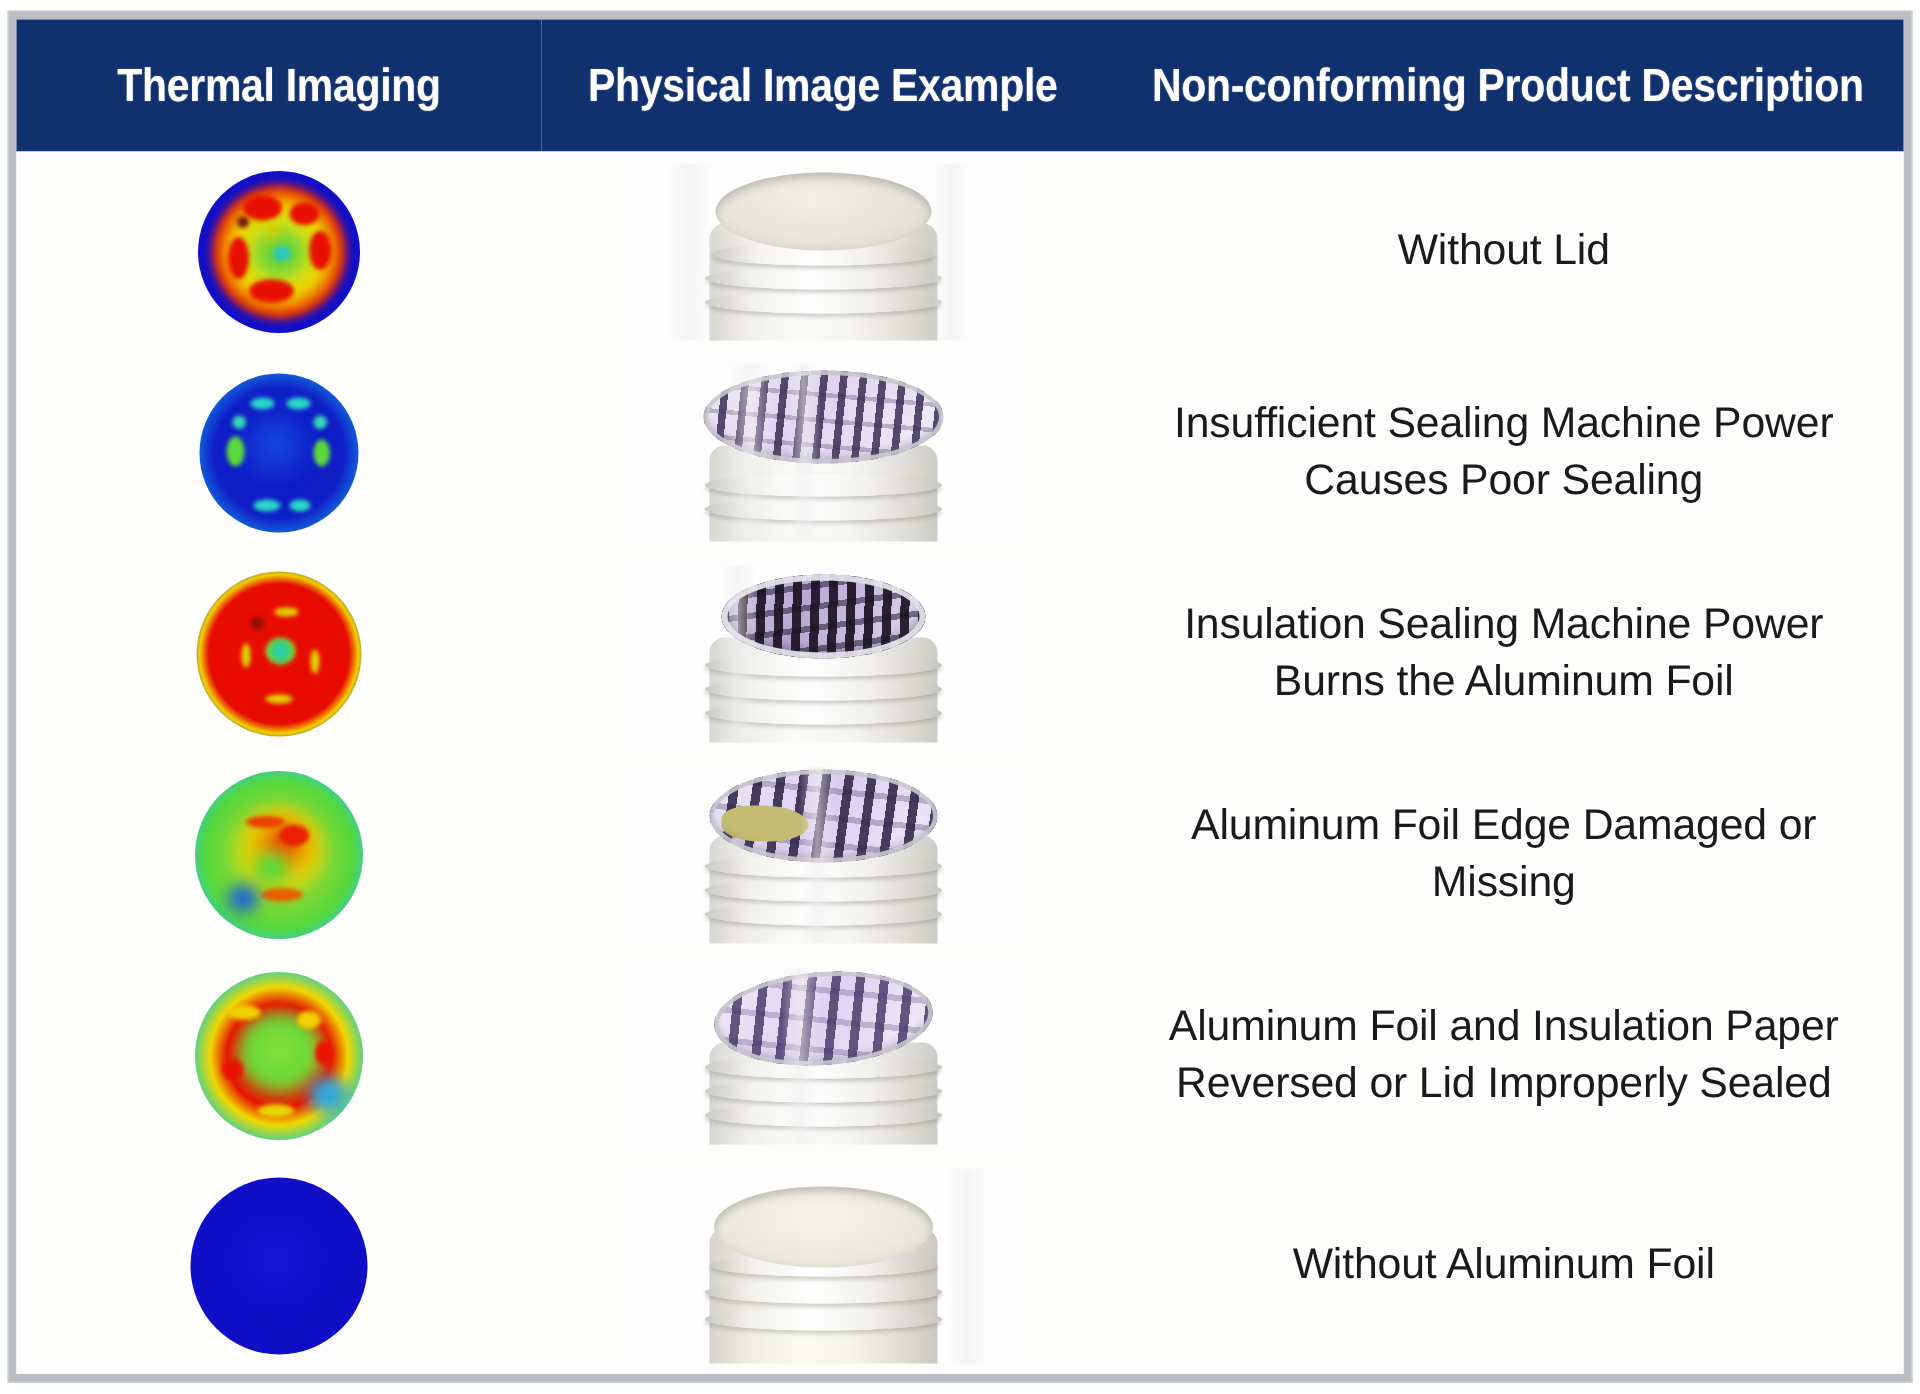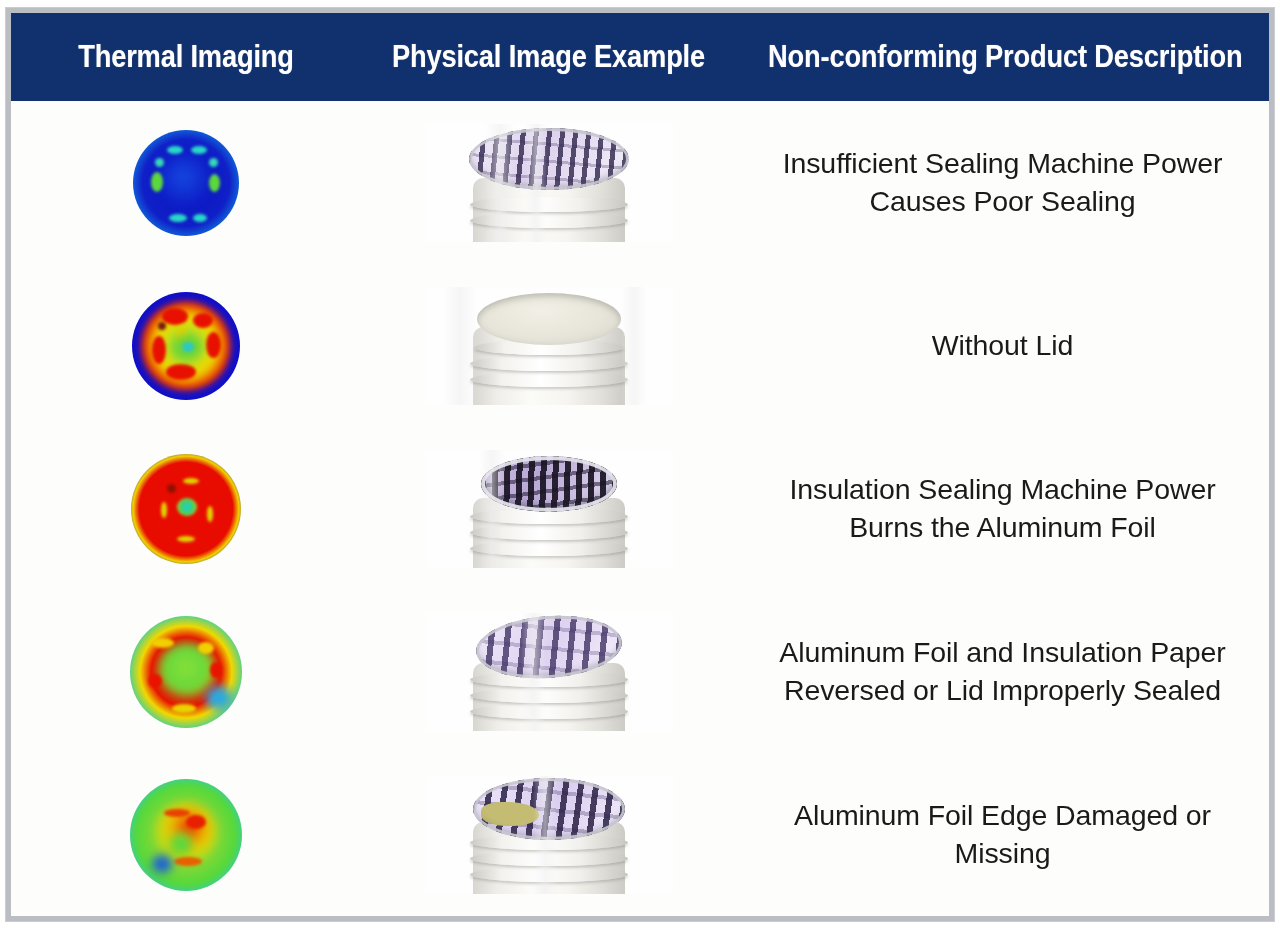--- a/index.html
+++ b/index.html
@@ -213,63 +213,20 @@
         </th>
       </tr>
     </thead>
 
     <tbody>
 
       <tr>
         <td>
           <div class="cell-inner">
             <div class="thermal-wrap">
-              <div class="thermal-disc" style="width:106px;height:106px;background:radial-gradient(circle at 50% 50%, #0c12be 0%, #1020c8 58%, #1060d8 72%, #1fd8c4 92%, #2ee0b0 100%);">
-                <div class="t-blob soft" style="left:24px;top:24px;width:58px;height:58px;background:radial-gradient(circle at 45% 40%, #1548e0 0%, #0e1ec8 60%, #0a10b4 100%);"></div>
-                <div class="t-blob sharp" style="left:18px;top:42px;width:12px;height:20px;background:#5cd83c;"></div>
-                <div class="t-blob sharp" style="left:76px;top:44px;width:11px;height:18px;background:#5cd83c;"></div>
-                <div class="t-blob sharp" style="left:34px;top:16px;width:16px;height:8px;background:#28d8c8;"></div>
-                <div class="t-blob sharp" style="left:58px;top:16px;width:16px;height:8px;background:#28d8c8;"></div>
-                <div class="t-blob sharp" style="left:36px;top:84px;width:18px;height:8px;background:#28d8c8;"></div>
-                <div class="t-blob sharp" style="left:60px;top:84px;width:14px;height:8px;background:#28d8c8;"></div>
-                <div class="t-blob sharp" style="left:22px;top:28px;width:9px;height:9px;background:#35d8b8;"></div>
-                <div class="t-blob sharp" style="left:76px;top:28px;width:9px;height:9px;background:#35d8b8;"></div>
-              </div>
-            </div>
-          </div>
-        </td>
-        <td>
-          <div class="cell-inner">
-            <div class="photo-wrap">
-              <div class="bottle-body" style="height:70px;"></div>
-              <div class="thread" style="bottom:14px;"></div>
-              <div class="thread" style="bottom:30px;"></div>
-              <div class="foil" style="top:4px;width:160px;height:62px;background:#e6def2;">
-                <div class="foil-print" style="background:
-                   repeating-linear-gradient(96deg, rgba(40,30,70,0.82) 0 5px, rgba(255,255,255,0) 5px 13px),
-                   repeating-linear-gradient(5deg, rgba(60,45,95,0.30) 0 3px, rgba(255,255,255,0) 3px 17px),
-                   linear-gradient(120deg,#efe9f8 0%,#ded2ee 45%,#f4f0fa 100%);"></div>
-                <div class="foil-rim"></div>
-              </div>
-              <div class="gloss-band" style="left:60px;width:30px;"></div>
-              <div class="gloss-band" style="left:100px;width:22px;"></div>
-            </div>
-          </div>
-        </td>
-        <td>
-          <div class="cell-inner">
-            <div class="desc-text">Insufficient Sealing Machine Power Causes Poor Sealing</div>
-          </div>
-        </td>
-      </tr>
-
-      <tr>
-        <td>
-          <div class="cell-inner">
-            <div class="thermal-wrap">
               <div class="thermal-disc" style="width:108px;height:108px;background:#1010c8;">
                 <div class="t-blob" style="left:9px;top:9px;width:90px;height:90px;background:radial-gradient(circle at 50% 50%, #7ad83a 0%, #cfe016 30%, #f0d400 48%, #e81000 70%, #1414c8 100%);"></div>
                 <div class="t-blob sharp" style="left:30px;top:16px;width:26px;height:17px;background:#e81000;"></div>
                 <div class="t-blob sharp" style="left:61px;top:21px;width:20px;height:15px;background:#e81000;"></div>
                 <div class="t-blob sharp" style="left:20px;top:44px;width:14px;height:28px;background:#e81000;"></div>
                 <div class="t-blob sharp" style="left:74px;top:40px;width:15px;height:26px;background:#e81000;"></div>
                 <div class="t-blob sharp" style="left:34px;top:72px;width:30px;height:16px;background:#e81000;"></div>
                 <div class="t-blob sharp" style="left:44px;top:34px;width:12px;height:24px;background:#e6d200;"></div>
                 <div class="t-blob soft" style="left:40px;top:42px;width:30px;height:26px;background:#68d43c;"></div>
                 <div class="t-blob sharp" style="left:50px;top:50px;width:12px;height:10px;background:#2ec8c0;"></div>
@@ -295,20 +252,63 @@
           <div class="cell-inner">
             <div class="desc-text">Without Lid</div>
           </div>
         </td>
       </tr>
 
       <tr>
         <td>
           <div class="cell-inner">
             <div class="thermal-wrap">
+              <div class="thermal-disc" style="width:106px;height:106px;background:radial-gradient(circle at 50% 50%, #0c12be 0%, #1020c8 58%, #1060d8 72%, #1fd8c4 92%, #2ee0b0 100%);">
+                <div class="t-blob soft" style="left:24px;top:24px;width:58px;height:58px;background:radial-gradient(circle at 45% 40%, #1548e0 0%, #0e1ec8 60%, #0a10b4 100%);"></div>
+                <div class="t-blob sharp" style="left:18px;top:42px;width:12px;height:20px;background:#5cd83c;"></div>
+                <div class="t-blob sharp" style="left:76px;top:44px;width:11px;height:18px;background:#5cd83c;"></div>
+                <div class="t-blob sharp" style="left:34px;top:16px;width:16px;height:8px;background:#28d8c8;"></div>
+                <div class="t-blob sharp" style="left:58px;top:16px;width:16px;height:8px;background:#28d8c8;"></div>
+                <div class="t-blob sharp" style="left:36px;top:84px;width:18px;height:8px;background:#28d8c8;"></div>
+                <div class="t-blob sharp" style="left:60px;top:84px;width:14px;height:8px;background:#28d8c8;"></div>
+                <div class="t-blob sharp" style="left:22px;top:28px;width:9px;height:9px;background:#35d8b8;"></div>
+                <div class="t-blob sharp" style="left:76px;top:28px;width:9px;height:9px;background:#35d8b8;"></div>
+              </div>
+            </div>
+          </div>
+        </td>
+        <td>
+          <div class="cell-inner">
+            <div class="photo-wrap">
+              <div class="bottle-body" style="height:70px;"></div>
+              <div class="thread" style="bottom:14px;"></div>
+              <div class="thread" style="bottom:30px;"></div>
+              <div class="foil" style="top:4px;width:160px;height:62px;background:#e6def2;">
+                <div class="foil-print" style="background:
+                   repeating-linear-gradient(96deg, rgba(40,30,70,0.82) 0 5px, rgba(255,255,255,0) 5px 13px),
+                   repeating-linear-gradient(5deg, rgba(60,45,95,0.30) 0 3px, rgba(255,255,255,0) 3px 17px),
+                   linear-gradient(120deg,#efe9f8 0%,#ded2ee 45%,#f4f0fa 100%);"></div>
+                <div class="foil-rim"></div>
+              </div>
+              <div class="gloss-band" style="left:60px;width:30px;"></div>
+              <div class="gloss-band" style="left:100px;width:22px;"></div>
+            </div>
+          </div>
+        </td>
+        <td>
+          <div class="cell-inner">
+            <div class="desc-text">Insufficient Sealing Machine Power Causes Poor Sealing</div>
+          </div>
+        </td>
+      </tr>
+
+      <tr>
+        <td>
+          <div class="cell-inner">
+            <div class="thermal-wrap">
               <div class="thermal-disc" style="width:110px;height:110px;background:radial-gradient(circle at 50% 50%, #e80c00 0%, #e80c00 60%, #f0d000 68%, #1414c8 80%, #4cd830 94%, #8ae028 100%);">
                 <div class="t-blob soft" style="left:14px;top:14px;width:82px;height:82px;background:radial-gradient(circle at 50% 50%, #e80c00 0%, #e80c00 72%, #f4d800 86%, #1414c8 100%);"></div>
                 <div class="t-blob sharp" style="left:46px;top:44px;width:20px;height:18px;background:radial-gradient(circle, #1fd0d8 0%, #3ad06c 45%, #a8d820 75%, #e80c00 100%);"></div>
                 <div class="t-blob sharp" style="left:52px;top:24px;width:16px;height:6px;background:#e0d400;"></div>
                 <div class="t-blob sharp" style="left:30px;top:48px;width:6px;height:16px;background:#e0d400;"></div>
                 <div class="t-blob sharp" style="left:76px;top:52px;width:6px;height:16px;background:#e0d400;"></div>
                 <div class="t-blob sharp" style="left:46px;top:82px;width:18px;height:6px;background:#e0d400;"></div>
                 <div class="t-blob sharp" style="left:36px;top:30px;width:9px;height:9px;background:#901000;"></div>
               </div>
             </div>
@@ -328,61 +328,20 @@
                    linear-gradient(115deg,#cbbce2 0%,#b7a6d4 40%,#e3dbf0 100%);"></div>
                 <div class="foil-rim" style="box-shadow: inset 0 0 0 4px rgba(225,225,232,0.95), inset 0 -5px 8px rgba(40,35,55,0.5);"></div>
               </div>
               <div class="gloss-band" style="left:54px;width:26px;"></div>
             </div>
           </div>
         </td>
         <td>
           <div class="cell-inner">
             <div class="desc-text">Insulation Sealing Machine Power Burns the Aluminum Foil</div>
-          </div>
-        </td>
-      </tr>
-
-      <tr>
-        <td>
-          <div class="cell-inner">
-            <div class="thermal-wrap">
-              <div class="thermal-disc" style="width:112px;height:112px;background:radial-gradient(circle at 50% 50%, #6cd83c 0%, #e81400 44%, #f0d800 58%, #3ad0a0 74%, #1ec0e0 88%, #1428d2 100%);">
-                <div class="t-blob soft" style="left:30px;top:28px;width:54px;height:50px;background:radial-gradient(circle at 48% 48%, #8ce038 0%, #63d83c 55%, #cfe014 80%, #e81400 100%);"></div>
-                <div class="t-blob sharp" style="left:22px;top:22px;width:22px;height:10px;background:#f0d000;"></div>
-                <div class="t-blob sharp" style="left:68px;top:26px;width:16px;height:12px;background:#f0d000;"></div>
-                <div class="t-blob sharp" style="left:18px;top:58px;width:14px;height:14px;background:#e81400;"></div>
-                <div class="t-blob sharp" style="left:80px;top:46px;width:12px;height:16px;background:#e81400;"></div>
-                <div class="t-blob sharp" style="left:42px;top:88px;width:24px;height:9px;background:#e8d400;"></div>
-                <div class="t-blob soft" style="left:76px;top:70px;width:26px;height:24px;background:#2aa8e0;"></div>
-              </div>
-            </div>
-          </div>
-        </td>
-        <td>
-          <div class="cell-inner">
-            <div class="photo-wrap">
-              <div class="bottle-body" style="height:74px;"></div>
-              <div class="thread" style="bottom:12px;"></div>
-              <div class="thread" style="bottom:28px;"></div>
-              <div class="thread" style="bottom:44px;"></div>
-              <div class="foil" style="top:3px;width:146px;height:62px;background:#e4dbf4;transform:translateX(-50%) rotate(-4deg);">
-                <div class="foil-print" style="background:
-                   repeating-linear-gradient(100deg, rgba(55,42,92,0.80) 0 6px, rgba(255,255,255,0) 6px 16px),
-                   repeating-linear-gradient(10deg, rgba(70,55,110,0.28) 0 4px, rgba(255,255,255,0) 4px 20px),
-                   linear-gradient(125deg,#f0ebfa 0%,#ddd2f0 50%,#f6f2fc 100%);"></div>
-                <div class="foil-rim"></div>
-              </div>
-              <div class="gloss-band" style="left:96px;width:26px;"></div>
-            </div>
-          </div>
-        </td>
-        <td>
-          <div class="cell-inner">
-            <div class="desc-text">Aluminum Foil and Insulation Paper Reversed or Lid Improperly Sealed</div>
           </div>
         </td>
       </tr>
 
       <tr>
         <td>
           <div class="cell-inner">
             <div class="thermal-wrap">
               <div class="thermal-disc" style="width:112px;height:112px;background:radial-gradient(circle at 50% 50%, #e6dc00 0%, #8ad834 36%, #56d83c 62%, #2ec8c8 80%, #1428d2 96%, #1020c0 100%);">
                 <div class="t-blob soft" style="left:26px;top:24px;width:60px;height:58px;background:radial-gradient(circle at 55% 42%, #e82800 0%, #eec000 38%, #c6dc14 62%, #5cd83c 100%);"></div>
@@ -414,16 +373,85 @@
             </div>
           </div>
         </td>
         <td>
           <div class="cell-inner">
             <div class="desc-text">Aluminum Foil Edge Damaged or Missing</div>
           </div>
         </td>
       </tr>
 
+      <tr>
+        <td>
+          <div class="cell-inner">
+            <div class="thermal-wrap">
+              <div class="thermal-disc" style="width:112px;height:112px;background:radial-gradient(circle at 50% 50%, #6cd83c 0%, #e81400 44%, #f0d800 58%, #3ad0a0 74%, #1ec0e0 88%, #1428d2 100%);">
+                <div class="t-blob soft" style="left:30px;top:28px;width:54px;height:50px;background:radial-gradient(circle at 48% 48%, #8ce038 0%, #63d83c 55%, #cfe014 80%, #e81400 100%);"></div>
+                <div class="t-blob sharp" style="left:22px;top:22px;width:22px;height:10px;background:#f0d000;"></div>
+                <div class="t-blob sharp" style="left:68px;top:26px;width:16px;height:12px;background:#f0d000;"></div>
+                <div class="t-blob sharp" style="left:18px;top:58px;width:14px;height:14px;background:#e81400;"></div>
+                <div class="t-blob sharp" style="left:80px;top:46px;width:12px;height:16px;background:#e81400;"></div>
+                <div class="t-blob sharp" style="left:42px;top:88px;width:24px;height:9px;background:#e8d400;"></div>
+                <div class="t-blob soft" style="left:76px;top:70px;width:26px;height:24px;background:#2aa8e0;"></div>
+              </div>
+            </div>
+          </div>
+        </td>
+        <td>
+          <div class="cell-inner">
+            <div class="photo-wrap">
+              <div class="bottle-body" style="height:74px;"></div>
+              <div class="thread" style="bottom:12px;"></div>
+              <div class="thread" style="bottom:28px;"></div>
+              <div class="thread" style="bottom:44px;"></div>
+              <div class="foil" style="top:3px;width:146px;height:62px;background:#e4dbf4;transform:translateX(-50%) rotate(-4deg);">
+                <div class="foil-print" style="background:
+                   repeating-linear-gradient(100deg, rgba(55,42,92,0.80) 0 6px, rgba(255,255,255,0) 6px 16px),
+                   repeating-linear-gradient(10deg, rgba(70,55,110,0.28) 0 4px, rgba(255,255,255,0) 4px 20px),
+                   linear-gradient(125deg,#f0ebfa 0%,#ddd2f0 50%,#f6f2fc 100%);"></div>
+                <div class="foil-rim"></div>
+              </div>
+              <div class="gloss-band" style="left:96px;width:26px;"></div>
+            </div>
+          </div>
+        </td>
+        <td>
+          <div class="cell-inner">
+            <div class="desc-text">Aluminum Foil and Insulation Paper Reversed or Lid Improperly Sealed</div>
+          </div>
+        </td>
+      </tr>
+
+      <tr>
+        <td>
+          <div class="cell-inner">
+            <div class="thermal-wrap" style="height:132px;">
+              <div class="thermal-disc" style="width:118px;height:118px;background:radial-gradient(circle at 50% 50%, #1010c8 0%, #1010c8 86%, #14a8d8 93%, #20d8c0 97%, #3ad878 100%);">
+                <div class="t-blob soft" style="left:10px;top:10px;width:98px;height:98px;background:radial-gradient(circle at 48% 45%, #1414d4 0%, #0e0ec2 70%, #0c0cb8 100%);"></div>
+              </div>
+            </div>
+          </div>
+        </td>
+        <td>
+          <div class="cell-inner">
+            <div class="photo-wrap" style="height:130px;">
+              <div class="bottle-body" style="height:96px;background:linear-gradient(90deg,#d5d3cb 0%,#efeee6 18%,#fbfbf4 40%,#f5f4ed 62%,#e0ded5 84%,#c9c7bf 100%);"></div>
+              <div class="thread" style="bottom:22px;"></div>
+              <div class="thread" style="bottom:40px;"></div>
+              <div class="thread" style="bottom:58px;width:152px;"></div>
+              <div class="open-mouth" style="top:12px;width:146px;height:54px;background:radial-gradient(ellipse at 48% 38%, #f6f4e8 0%, #eceadd 55%, #dcdacd 100%);"></div>
+              <div class="gloss-band" style="left:206px;width:28px;"></div>
+            </div>
+          </div>
+        </td>
+        <td>
+          <div class="cell-inner">
+            <div class="desc-text">Without Aluminum Foil</div>
+          </div>
+        </td>
+      </tr>
 
     </tbody>
   </table>
 </div>
 
 </body></html>

